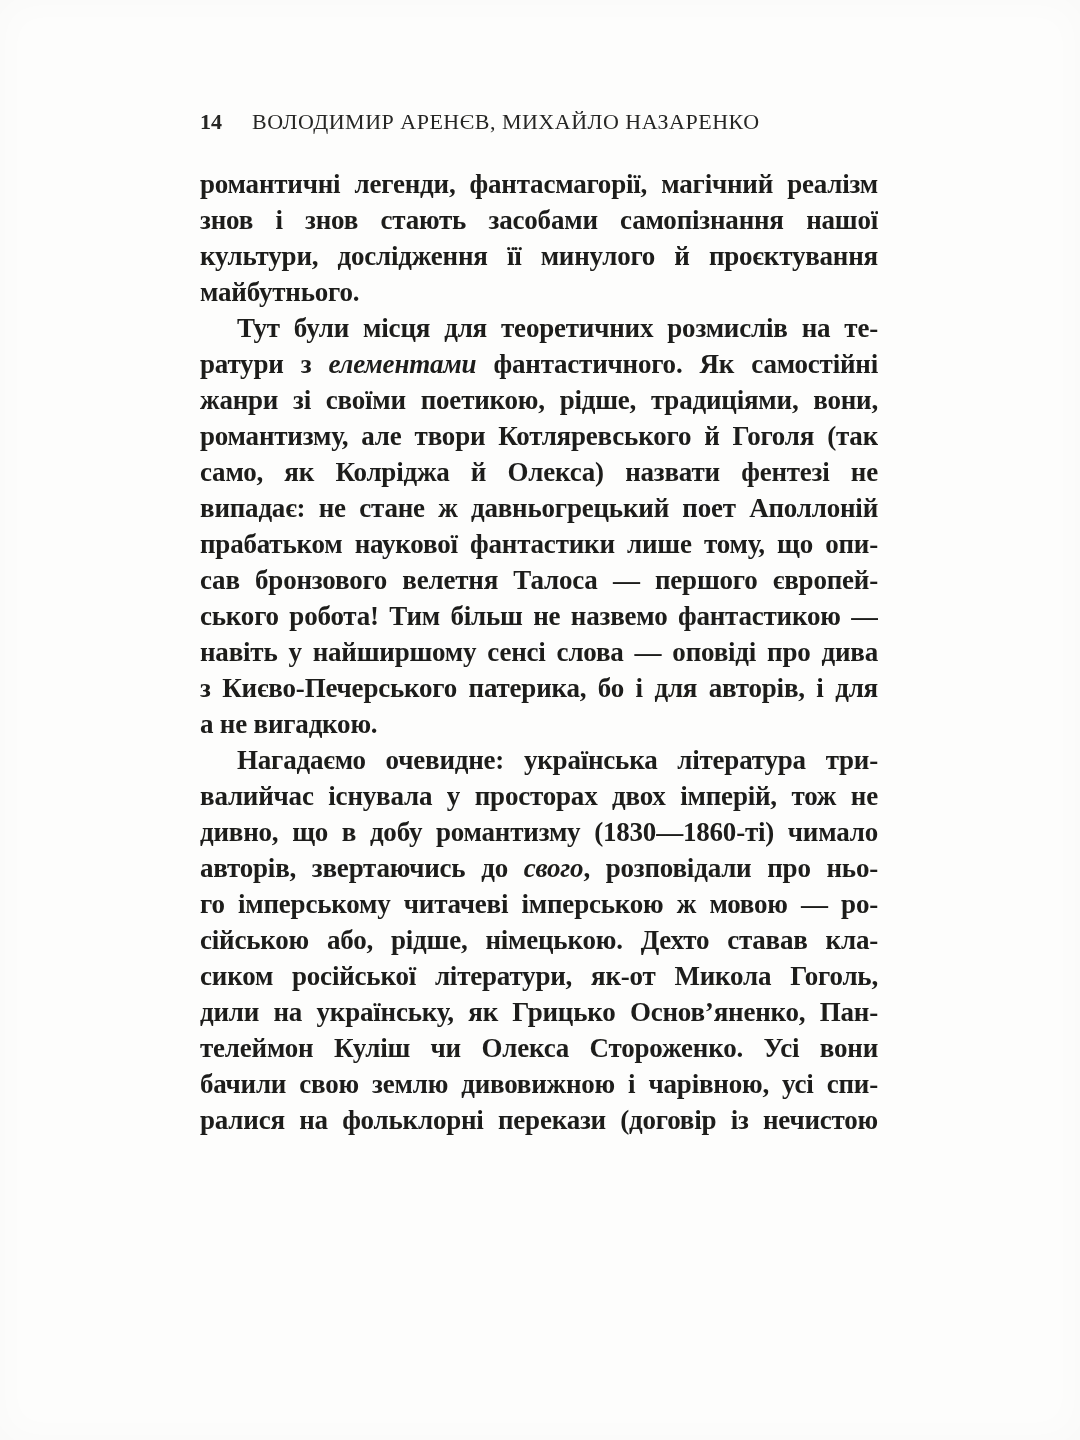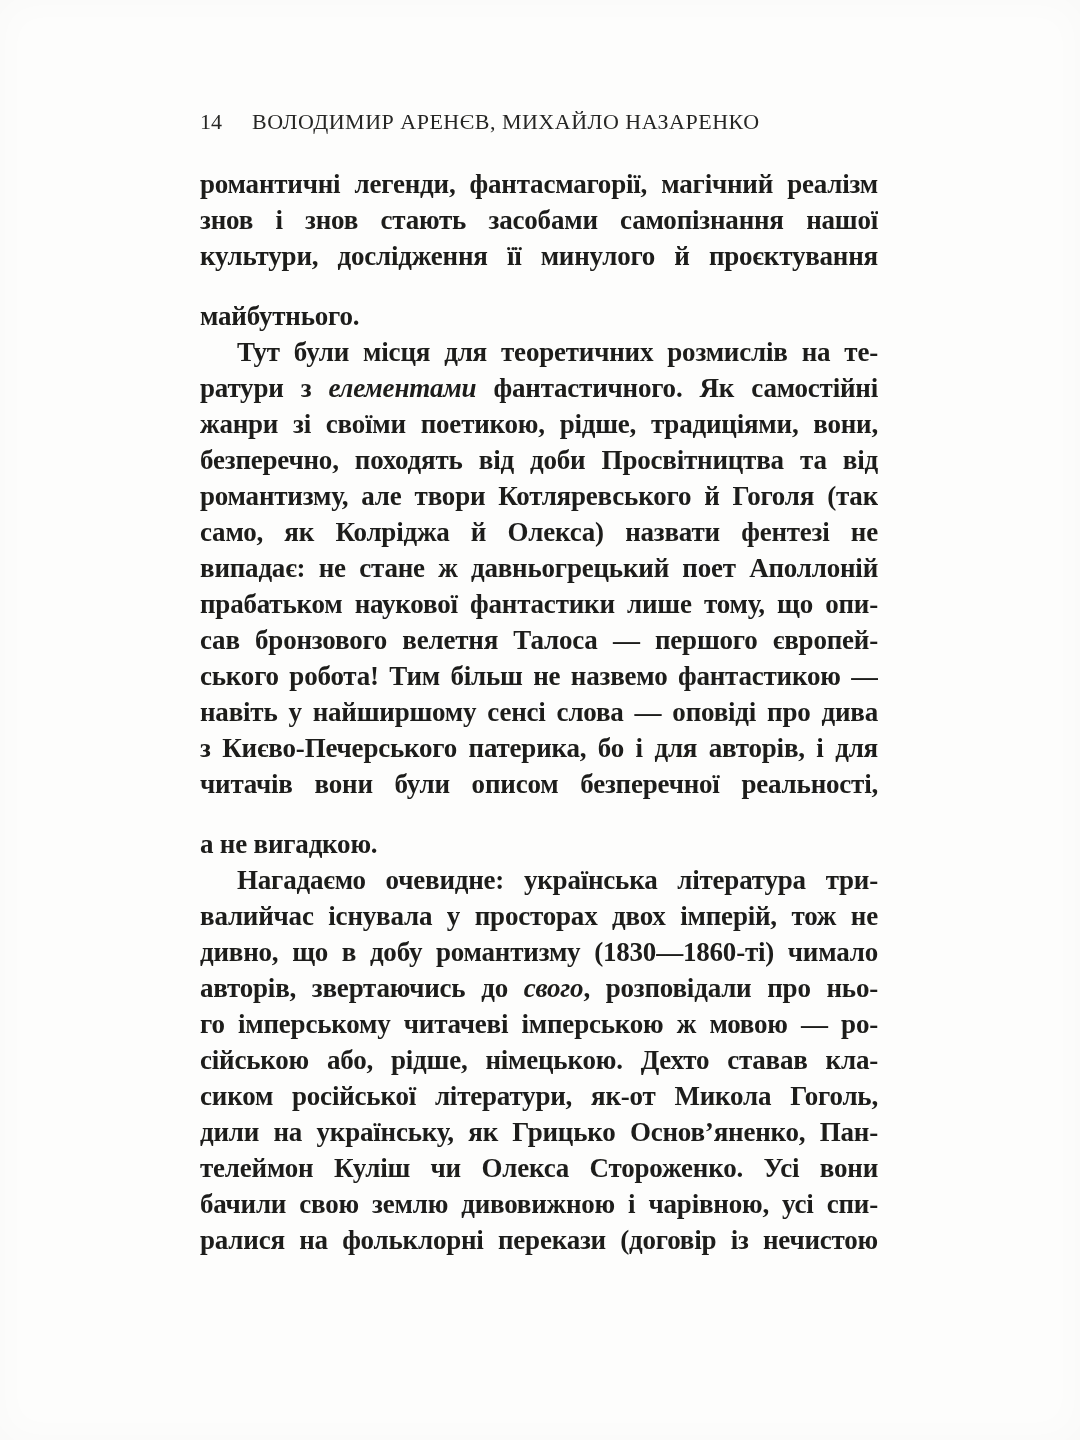--- a/index.html
+++ b/index.html
@@ -31,21 +31,21 @@
     left: 200px;
     width: 680px;
     display: flex;
     align-items: baseline;
     font-size: 22px;
     line-height: 28px;
     letter-spacing: 0.5px;
     color: #262624;
   }
   .page-number {
-    font-weight: normal;
+    font-weight: bold;
     letter-spacing: 0;
   }
   .running-title {
     margin-left: 30px;
     text-align: center;
   }
   .text-block {
     position: absolute;
     top: 166px;
     left: 200px;
@@ -64,21 +64,20 @@
     box-sizing: border-box;
     text-align: justify;
     text-align-last: justify;
     overflow: hidden;
   }
   .line.indent {
     padding-left: 37px;
   }
   .line.end {
     text-align-last: left;
-    margin-top: 24px;
   }
   .italic {
     font-style: italic;
   }
 </style>
 </head>
 <body>
 
 <div class="book-page">
   <div class="page-header">
@@ -89,30 +88,28 @@
       <div class="paragraph">
         <div class="line"><span>романтичні легенди, фантасмагорії, магічний реалізм</span></div>
         <div class="line"><span>знов і знов стають засобами самопізнання нашої</span></div>
         <div class="line"><span>культури, дослідження її минулого й проєктування</span></div>
         <div class="line end"><span>майбутнього.</span></div>
       </div>
       <div class="paragraph">
         <div class="line indent"><span>Тут були місця для теоретичних розмислів на те-</span></div>
         <div class="line"><span>ратури з </span><span class="italic">елементами</span><span> фантастичного. Як самостійні</span></div>
         <div class="line"><span>жанри зі своїми поетикою, рідше, традиціями, вони,</span></div>
-        <div class="line"><span>безперечно, походять від доби Просвітництва та від</span></div>
         <div class="line"><span>романтизму, але твори Котляревського й Гоголя (так</span></div>
         <div class="line"><span>само, як Колріджа й Олекса) назвати фентезі не</span></div>
         <div class="line"><span>випадає: не стане ж давньогрецький поет Аполлоній</span></div>
         <div class="line"><span>прабатьком наукової фантастики лише тому, що опи-</span></div>
         <div class="line"><span>сав бронзового велетня Талоса — першого європей-</span></div>
         <div class="line"><span>ського робота! Тим більш не назвемо фантастикою —</span></div>
         <div class="line"><span>навіть у найширшому сенсі слова — оповіді про дива</span></div>
         <div class="line"><span>з Києво-Печерського патерика, бо і для авторів, і для</span></div>
-        <div class="line"><span>читачів вони були описом безперечної реальності,</span></div>
         <div class="line end"><span>а не вигадкою.</span></div>
       </div>
       <div class="paragraph">
         <div class="line indent"><span>Нагадаємо очевидне: українська література три-</span></div>
         <div class="line"><span>валийчас існувала у просторах двох імперій, тож не</span></div>
         <div class="line"><span>дивно, що в добу романтизму (1830—1860-ті) чимало</span></div>
         <div class="line"><span>авторів, звертаючись до </span><span class="italic">свого</span><span>, розповідали про ньо-</span></div>
         <div class="line"><span>го імперському читачеві імперською ж мовою — ро-</span></div>
         <div class="line"><span>сійською або, рідше, німецькою. Дехто ставав кла-</span></div>
         <div class="line"><span>сиком російської літератури, як-от Микола Гоголь,</span></div>

